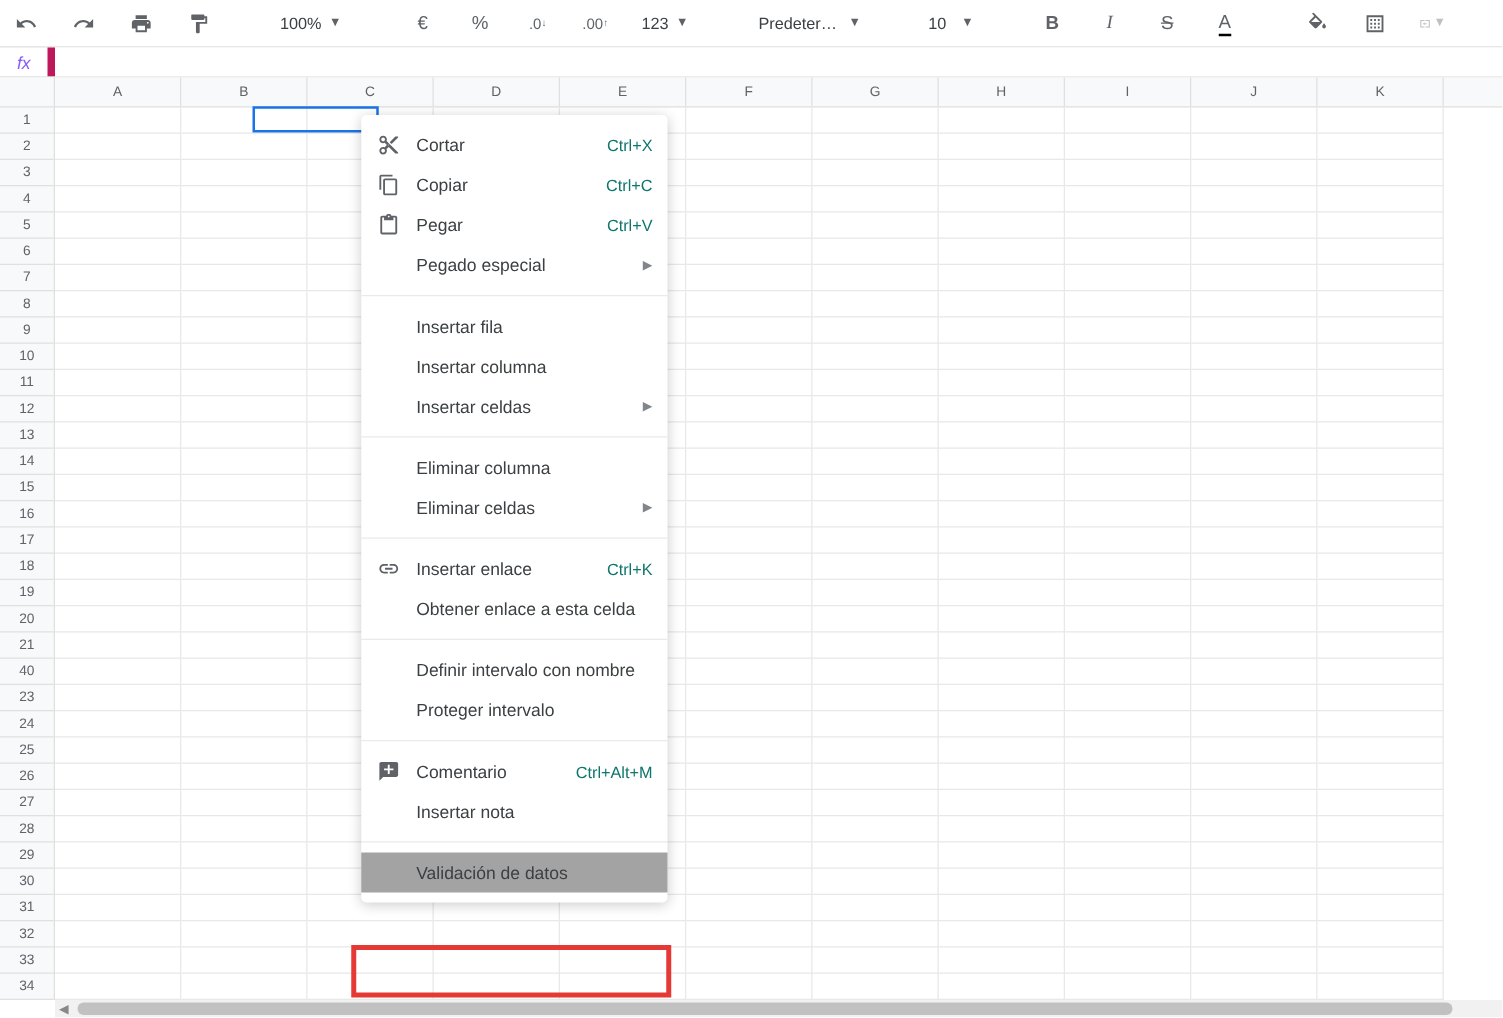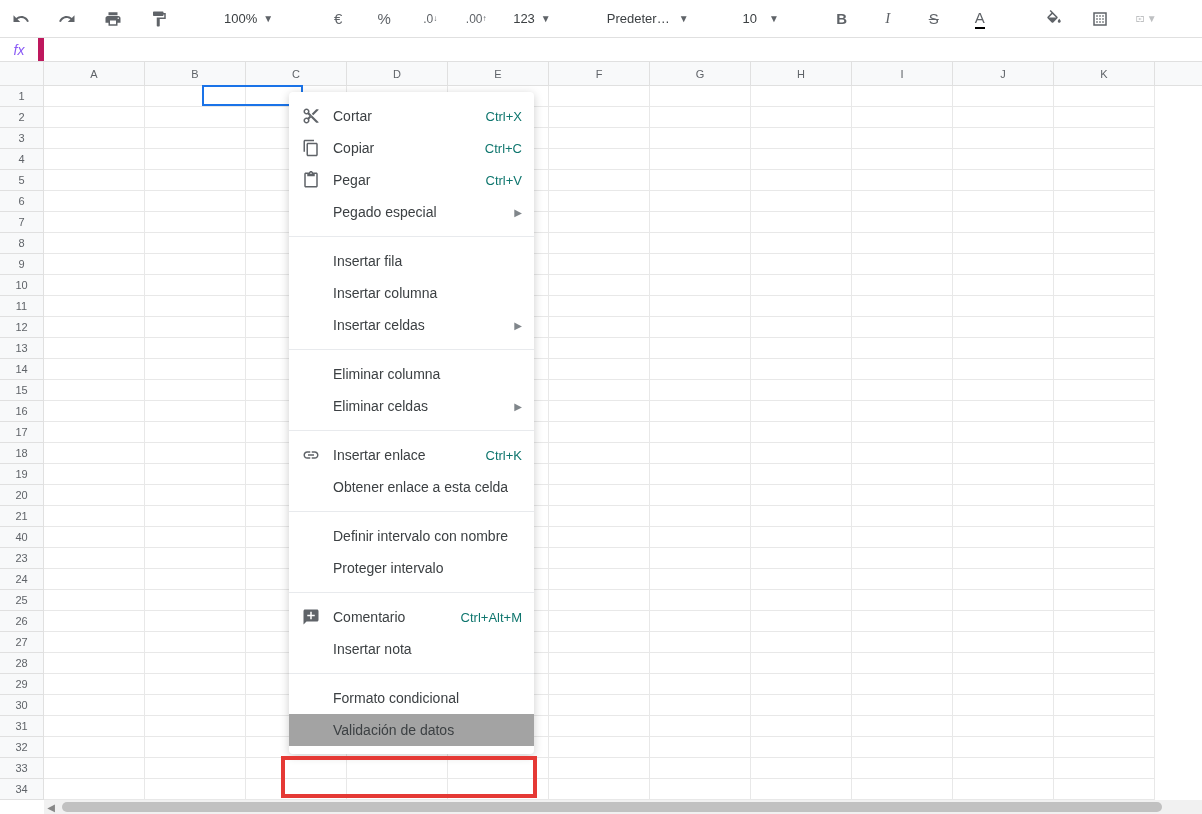--- a/index.html
+++ b/index.html
@@ -752,24 +752,20 @@
           </svg>
         </span>
       <span class="cm-label">Comentario</span>
       <span class="cm-shortcut">Ctrl+Alt+M</span>
     </div>
     <div class="cm-item">
         <span class="cm-icon"></span>
         <span class="cm-label">Insertar nota</span>
       </div>
     <div class="cm-sep"></div>
-    <div class="cm-item">
-        <span class="cm-icon"></span>
-        <span class="cm-label">Formato condicional</span>
-      </div>
     <div class="cm-item cm-highlight">
         <span class="cm-icon"></span>
         <span class="cm-label">Validación de datos</span>
       </div>
   </div>
 
   <div class="red-box" style="top:694px;left:281px;width:256px;height:42px"></div>
 </div>
 
 <div class="scrollbar-h">

